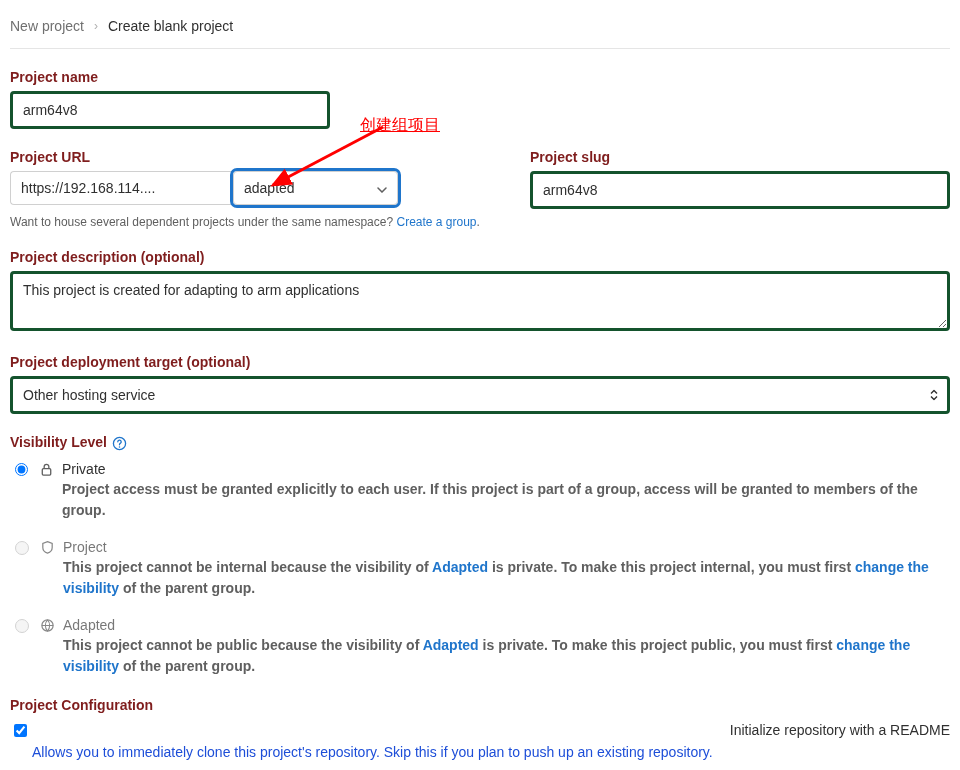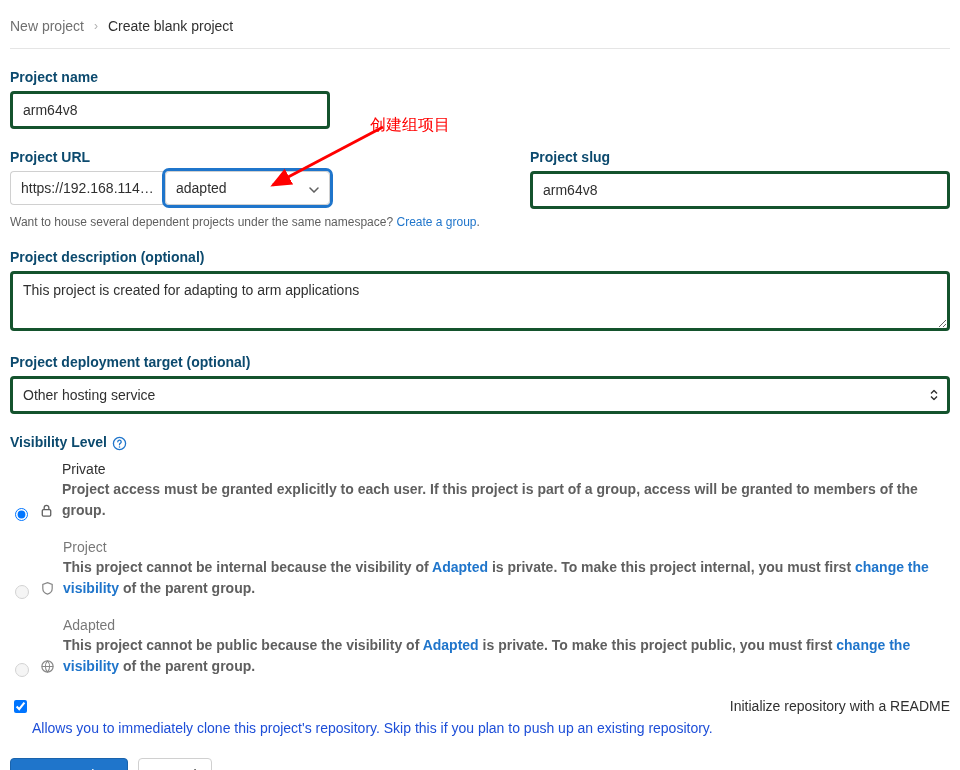--- a/index.html
+++ b/index.html
@@ -20,21 +20,21 @@
     border-bottom: 1px solid #e5e5e5;
     color: #707070;
     font-size: 14px;
   }
   .breadcrumb .crumb-current { color: #303030; }
   .chev { font-size: 12px; color: #b0b0b0; }
   .section { margin-top: 20px; }
   label.field-label {
     display: block;
     font-weight: 600;
-    color: #0c4a6e;
+    color: #7f1d1d;
     margin-bottom: 6px;
   }
   input.text-input, textarea.text-area, select.select {
     width: 100%;
     border: 3px solid #14532d;
     border-radius: 4px;
     padding: 8px 10px;
     font-family: inherit;
     font-size: 14px;
     color: #303030;
@@ -48,21 +48,21 @@
   .url-prefix {
     border: 1px solid #d0d0d0;
     border-right: none;
     border-radius: 4px 0 0 4px;
     padding: 8px 10px;
     color: #303030;
     background: #fff;
     white-space: nowrap;
     overflow: hidden;
     text-overflow: ellipsis;
-    width: 155px;
+    width: 223px;
   }
   .group-select-wrap {
     border: 1px solid #d0d0d0;
     border-radius: 0 4px 4px 0;
     width: 165px;
     padding: 8px 10px;
     position: relative;
     display: flex;
     align-items: center;
     justify-content: space-between;
@@ -95,21 +95,21 @@
     pointer-events: none;
   }
   .help-icon {
     display: inline-flex;
     vertical-align: middle;
     margin-left: 1px;
     color: #1f75cb;
   }
   .vis-option {
     display: flex;
-    align-items: flex-end;
+    align-items: flex-start;
     gap: 8px;
     margin-top: 10px;
   }
   .vis-option .radio { margin-top: 2px; }
   .vis-option .vis-icon { margin-top: 1px; color: #6e6e6e; }
   .vis-body { flex: 1; }
   .vis-title { font-weight: 400; color: #303030; }
   .vis-desc { color: #5f5f5f; margin-top: 2px; line-height: 1.5; font-weight: bold; }
   .vis-disabled .vis-title, .vis-disabled .radio { opacity: 0.65; }
   .checkbox-row {
@@ -188,21 +188,21 @@
             </svg>
         </span>
       </div>
     </div>
   </div>
   <div class="col-right">
     <label class="field-label">Project slug</label>
     <input class="text-input" value="arm64v8" style="">
   </div>
 
-  <div class="annotation" style="left:360px; top:-34px;">创建组项目</div>
+  <div class="annotation" style="left:350px; top:-34px;text-decoration:underline;">创建组项目</div>
   <svg class="arrow-svg" style="left:255px; top:-26px;" width="130" height="70">
     <defs>
       <marker id="ahead" markerWidth="8" markerHeight="8" refX="6" refY="3" orient="auto">
         <path d="M0,0 L7,3 L0,6 Z" fill="#ff0000"></path>
       </marker>
     </defs>
     <line x1="118" y1="4" x2="8" y2="62" stroke="#ff0000" stroke-width="3" marker-end="url(#ahead)"></line>
   </svg>
 </div>
 
@@ -282,20 +282,21 @@
     <div class="vis-body">
       <div class="vis-title">Adapted</div>
       <div class="vis-desc">
         <span>This project cannot be public because the visibility of </span><a class="link">Adapted</a><span> is private. To make this project public, you must first </span><a class="link">change the visibility</a><span> of the parent group.</span>
       </div>
     </div>
   </div>
 </div>
 
 <div class="section">
+  <label class="field-label">Project Configuration</label>
   <div class="checkbox-row">
     <input type="checkbox" checked="" style="">
     <span>Initialize repository with a README</span>
   </div>
   <div class="checkbox-help">Allows you to immediately clone this project's repository. Skip this if you plan to push up an existing repository.</div>
 </div>
 
 <div class="actions">
   <button class="primary">Create project</button>
   <button class="secondary">Cancel</button>

